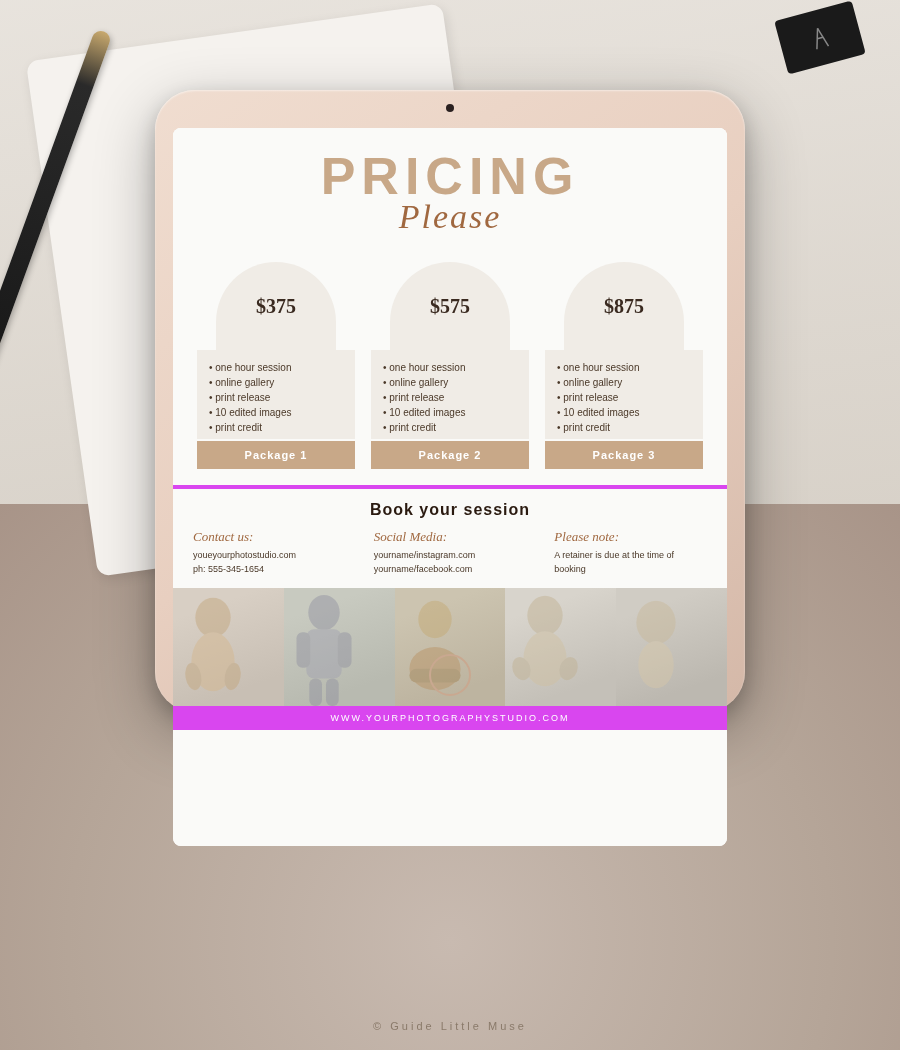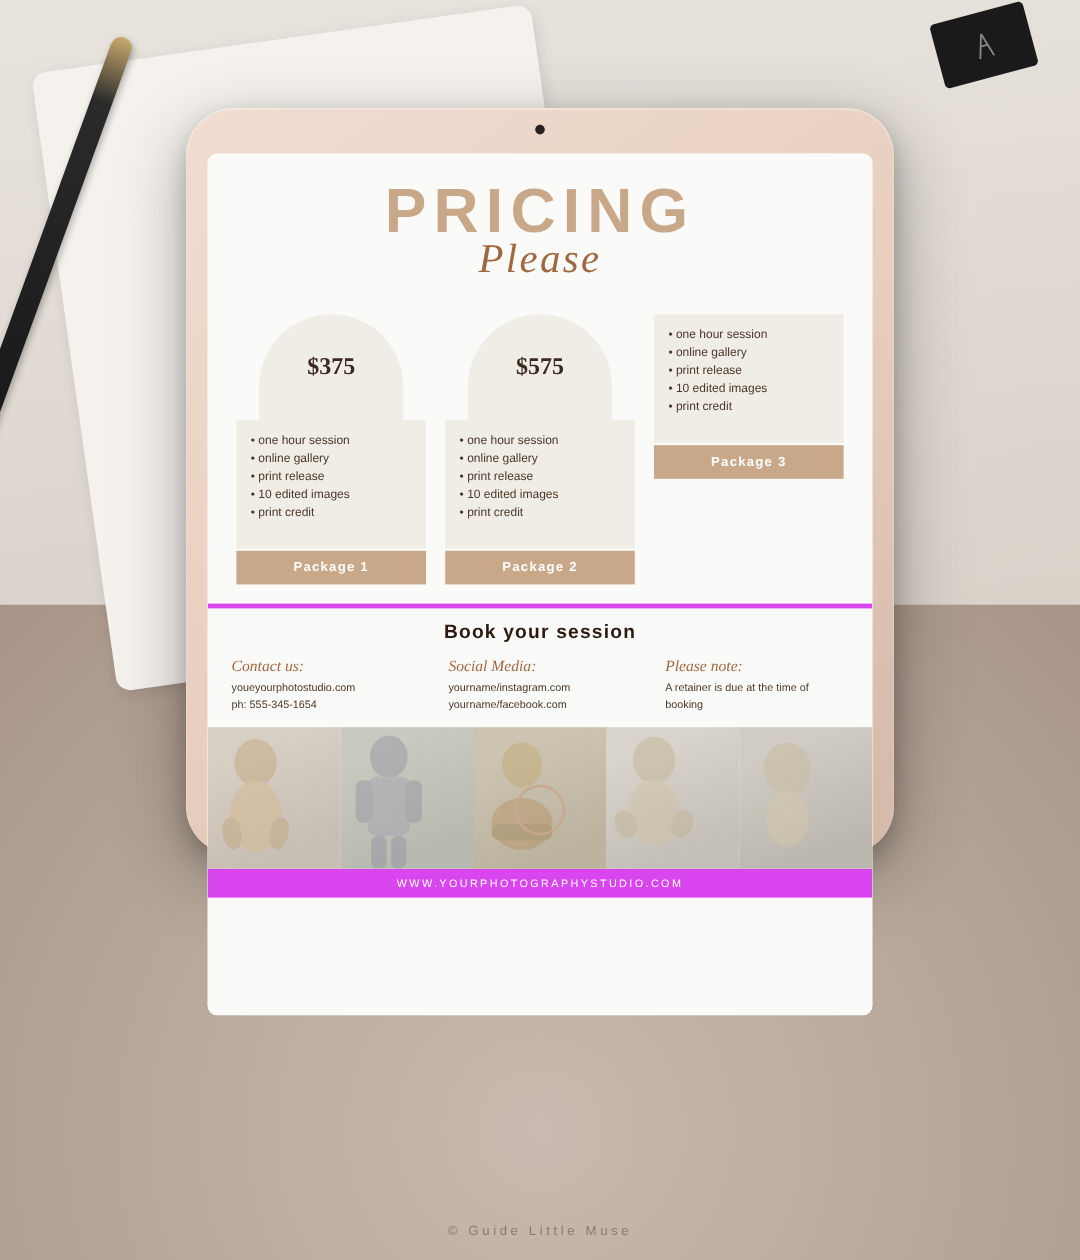--- a/index.html
+++ b/index.html
@@ -210,21 +210,21 @@
       font-size: 20px;
       font-weight: bold;
       color: #3a2a20;
       font-family: Georgia, serif;
     }
 
     
     .feature-box {
       background: #f0ece6;
       width: 100%;
-      padding: 10px 12px 22px;
+      padding: 10px 12px 4px;
       margin-top: 0;
     }
 
     .feature-list {
       list-style: none;
       padding: 0;
     }
 
     .feature-list li {
       font-size: 10px;
@@ -399,20 +399,23 @@
               <li>online gallery</li>
               <li>print release</li>
               <li>10 edited images</li>
               <li>print credit</li>
             </ul>
           </div>
           <button class="package-btn">Package 2</button>
         </div>
 
         <div class="package-card">
+          <div class="arch-container">
+            <span class="price-label">$875</span>
+          </div>
           <div class="feature-box">
             <ul class="feature-list">
               <li>one hour session</li>
               <li>online gallery</li>
               <li>print release</li>
               <li>10 edited images</li>
               <li>print credit</li>
             </ul>
           </div>
           <button class="package-btn">Package 3</button>

